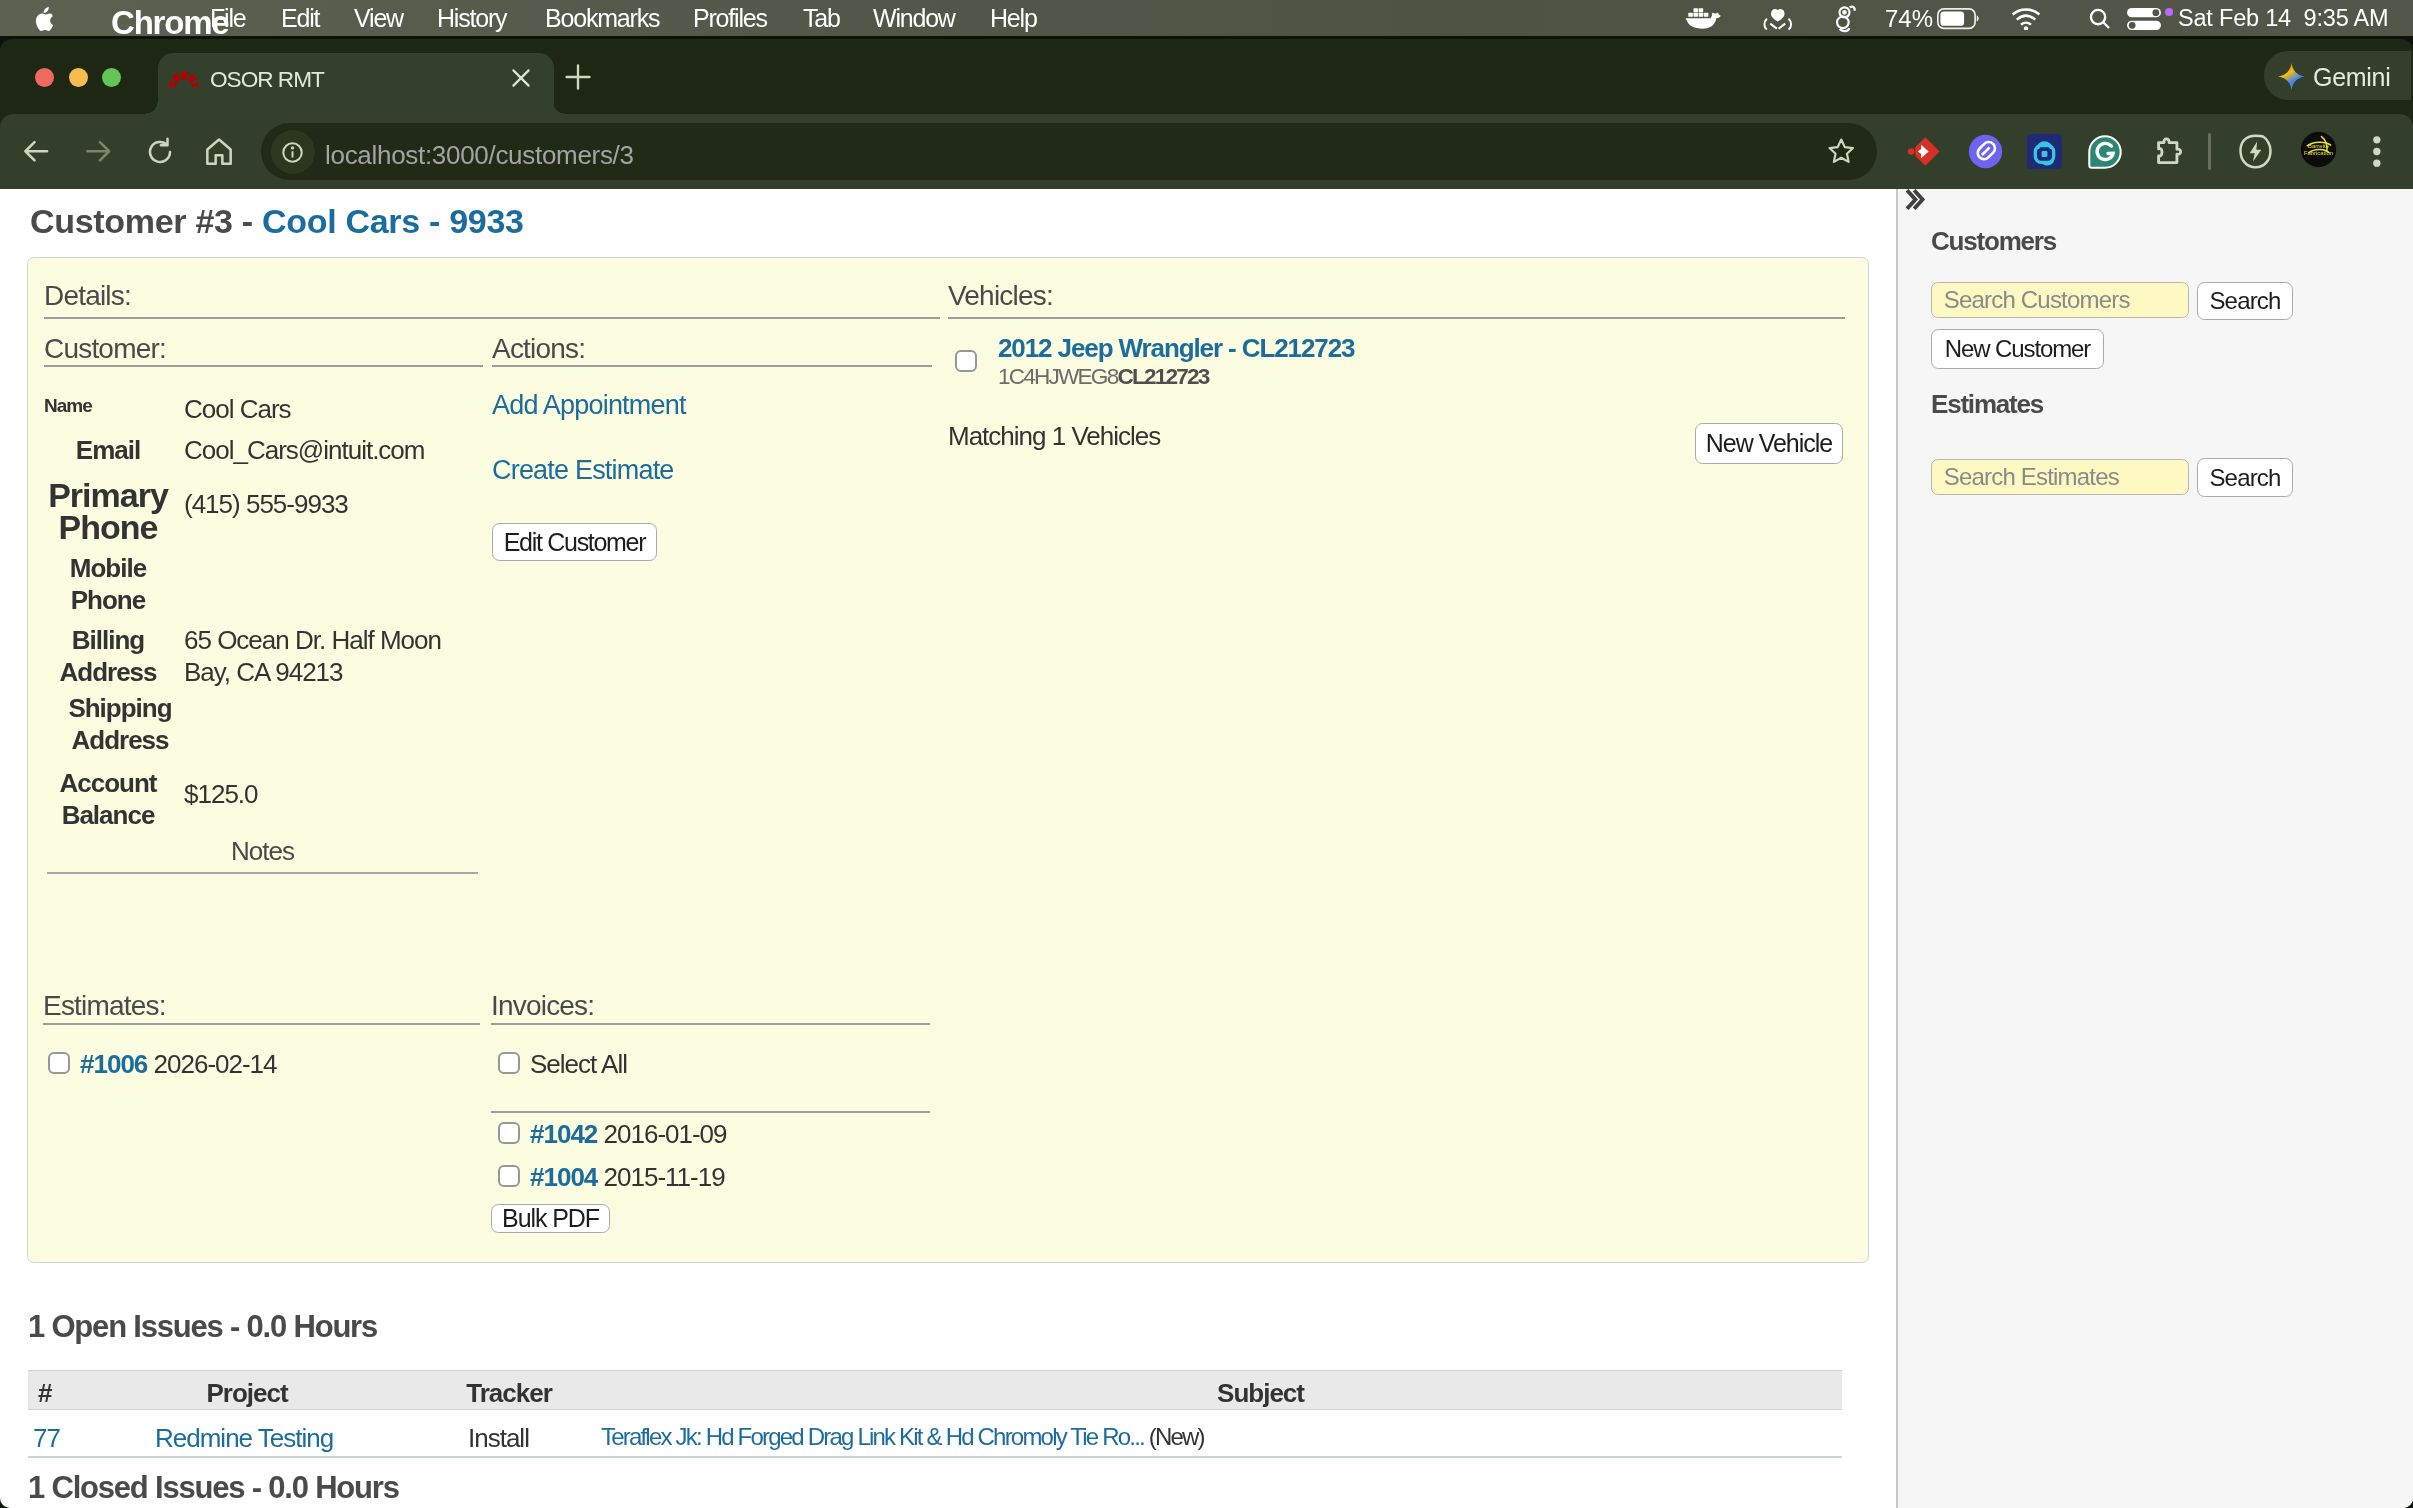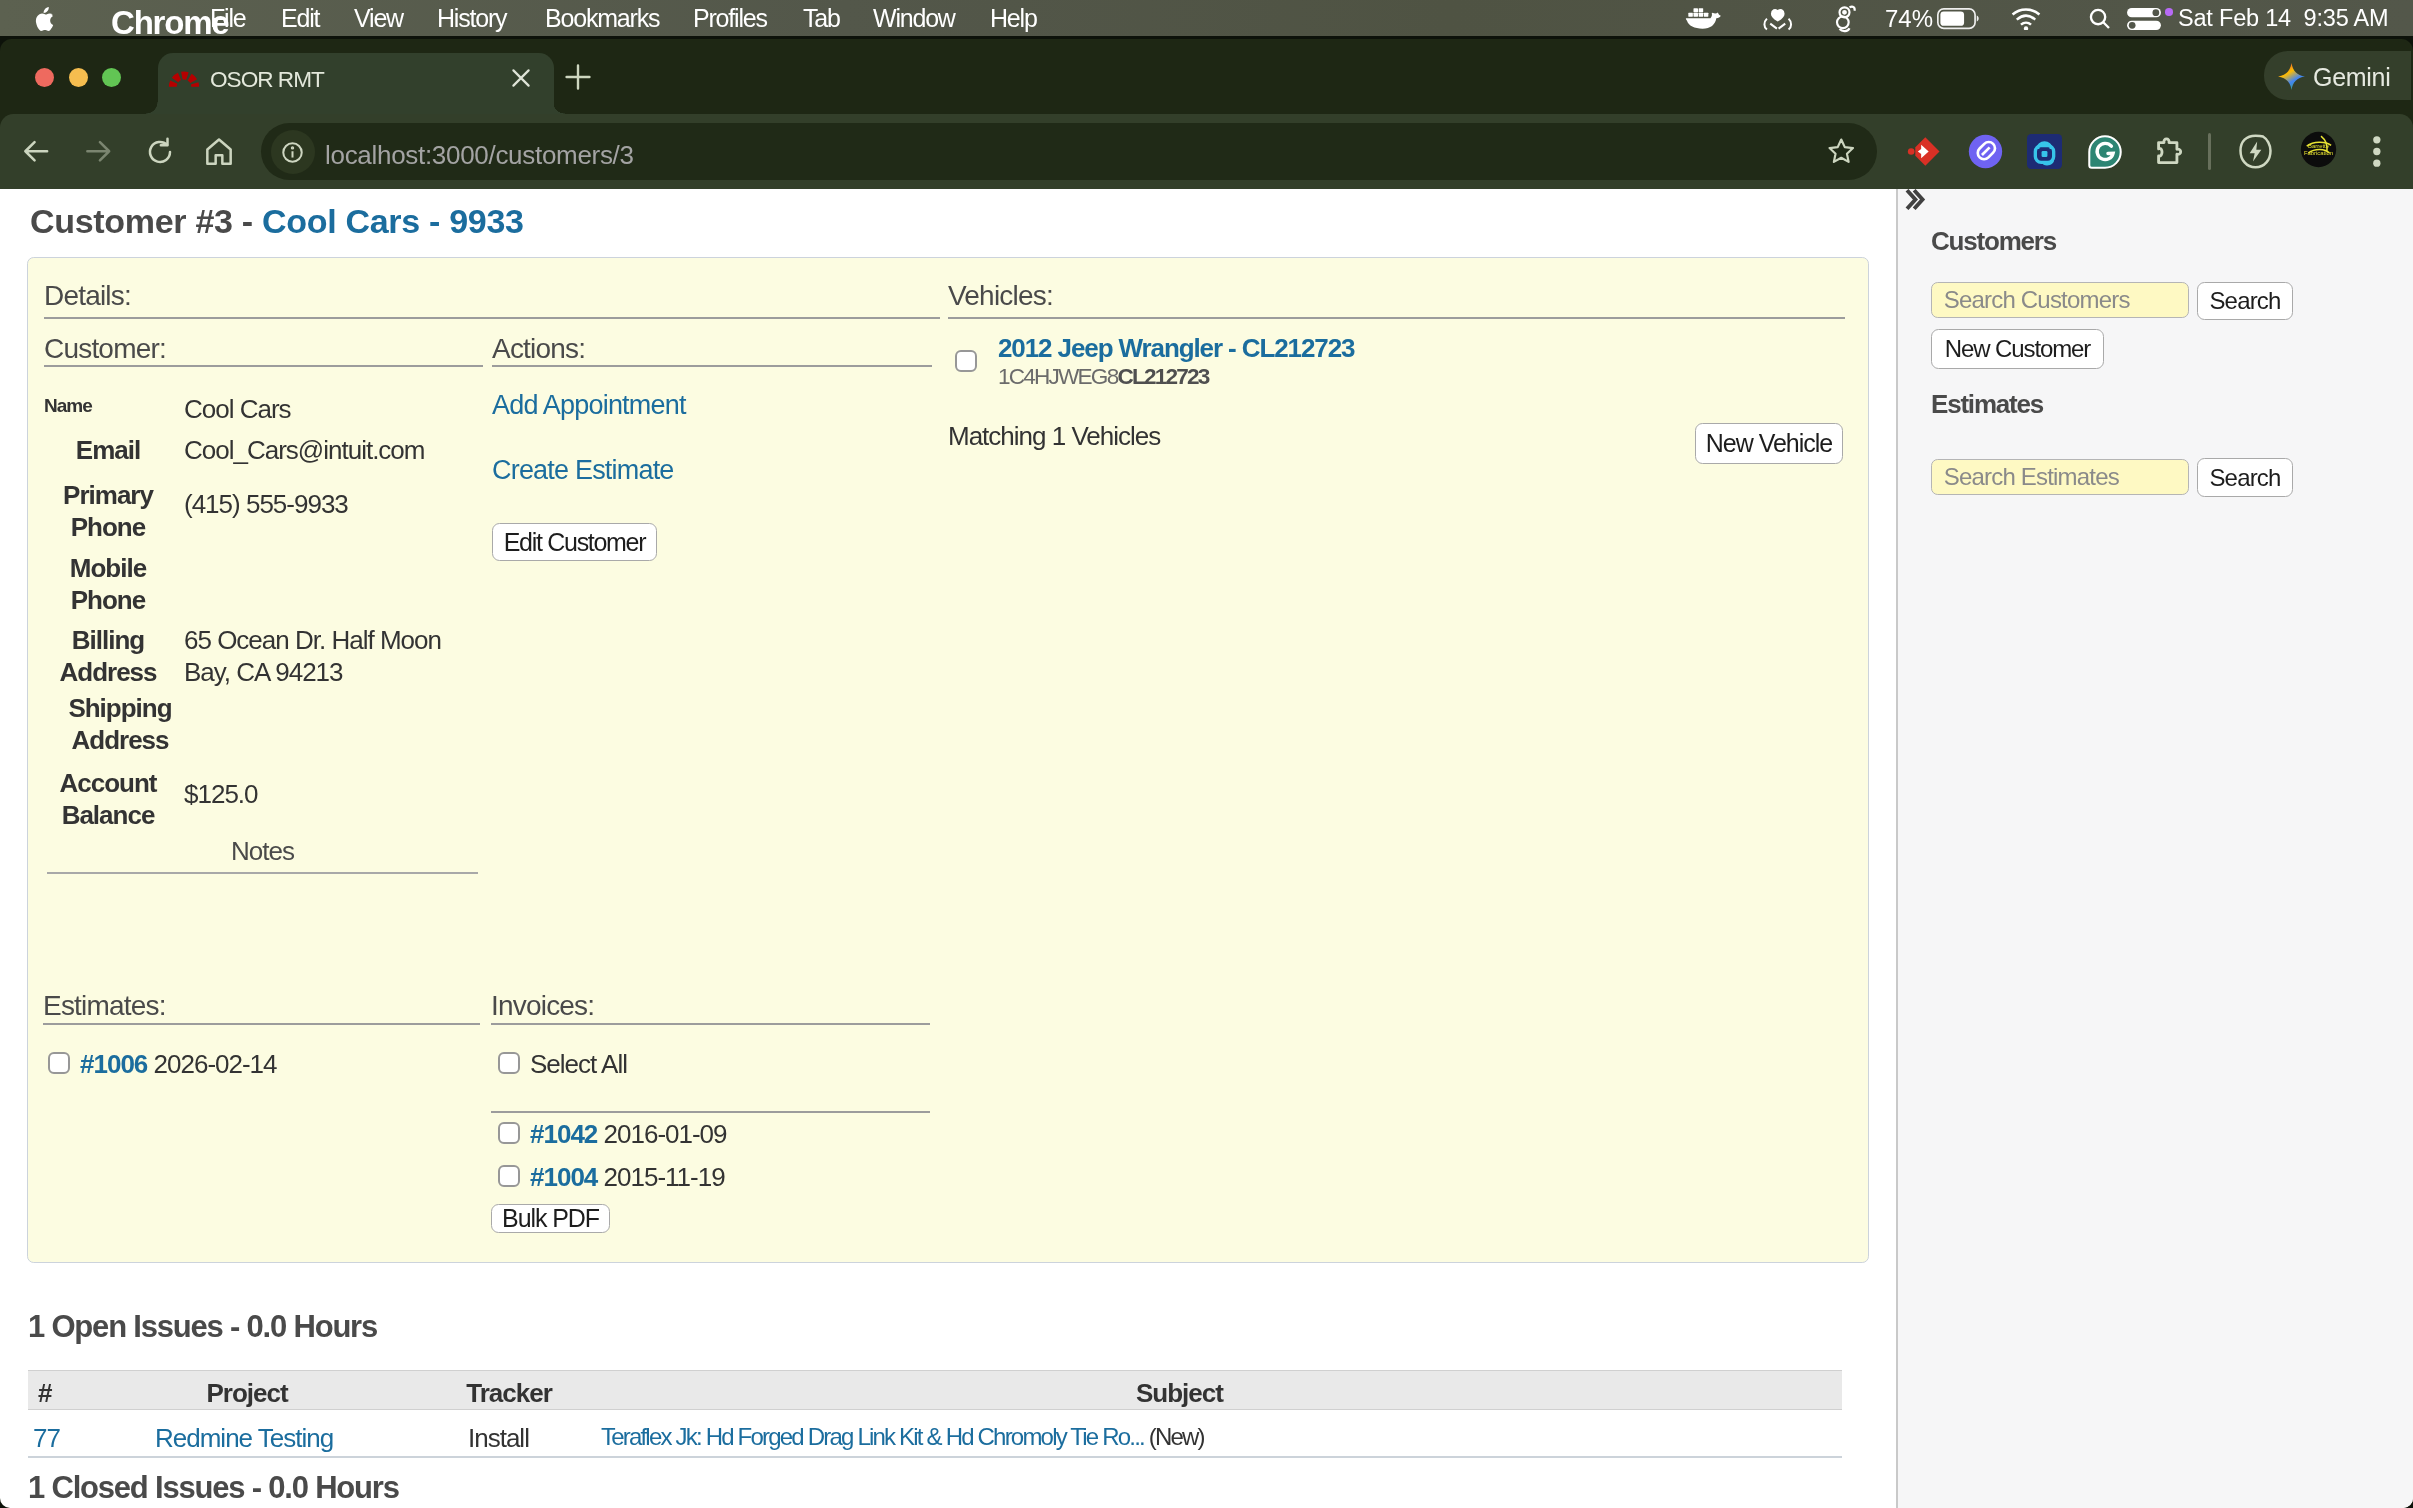--- a/index.html
+++ b/index.html
@@ -232,21 +232,21 @@
 <div class="hr" style="left:948px;top:317px;width:897px;"></div>
 <div class="t gray" style="left:44px;top:335px;font-size:28px;letter-spacing:-0.8px;">Customer:</div>
 <div class="hr" style="left:44px;top:365px;width:439px;"></div>
 <div class="t gray" style="left:492px;top:335px;font-size:28px;letter-spacing:-0.8px;">Actions:</div>
 <div class="hr" style="left:492px;top:365px;width:440px;"></div>
 
 <div class="t b dark" style="left:44px;top:396px;width:128px;text-align:left;font-size:19px;letter-spacing:-1px;">Name</div>
 <div class="t dark" style="left:184px;top:396px;font-size:26px;letter-spacing:-1px;">Cool Cars</div>
 <div class="t b dark" style="left:44px;top:437px;width:128px;text-align:center;font-size:26px;letter-spacing:-1px;">Email</div>
 <div class="t dark" style="left:184px;top:437px;font-size:26px;letter-spacing:-1px;">Cool_Cars@intuit.com</div>
-<div class="t b dark" style="left:44px;top:479px;width:128px;text-align:center;font-size:26px;letter-spacing:-1px;line-height:32px;">Primary<br>Phone</div>
+<div class="t b dark" style="left:44px;top:479px;width:128px;text-align:center;font-size:34px;letter-spacing:-1px;line-height:32px;">Primary<br>Phone</div>
 <div class="t dark" style="left:184px;top:491px;font-size:26px;letter-spacing:-1px;">(415) 555-9933</div>
 <div class="t b dark" style="left:44px;top:552px;width:128px;text-align:center;font-size:26px;letter-spacing:-1px;line-height:32px;">Mobile<br>Phone</div>
 <div class="t b dark" style="left:44px;top:624px;width:128px;text-align:center;font-size:26px;letter-spacing:-1px;line-height:32px;">Billing<br>Address</div>
 <div class="t dark" style="left:184px;top:624px;font-size:26px;letter-spacing:-1px;line-height:32px;">65 Ocean Dr. Half Moon<br>Bay, CA 94213</div>
 <div class="t b dark" style="left:56px;top:692px;width:128px;text-align:center;font-size:26px;letter-spacing:-1px;line-height:32px;">Shipping<br>Address</div>
 <div class="t b dark" style="left:44px;top:767px;width:128px;text-align:center;font-size:26px;letter-spacing:-1px;line-height:32px;">Account<br>Balance</div>
 <div class="t dark" style="left:184px;top:781px;font-size:26px;letter-spacing:-1px;">$125.0</div>
 <div class="t gray" style="left:47px;top:838px;width:431px;text-align:center;font-size:26px;letter-spacing:-1px;">Notes</div>
 <div class="hr" style="left:47px;top:872px;width:431px;background:#a8a8a8;"></div>
 
@@ -273,21 +273,21 @@
 <div class="t" style="left:530px;top:1121px;font-size:26px;letter-spacing:-1px;"><span class="b blue">#1042</span><span class="dark"> 2016-01-09</span></div>
 <div class="cb" style="left:498px;top:1165px;"></div>
 <div class="t" style="left:530px;top:1164px;font-size:26px;letter-spacing:-1px;"><span class="b blue">#1004</span><span class="dark"> 2015-11-19</span></div>
 <div class="btn" style="left:491px;top:1204px;width:119px;height:29px;font-size:25px;letter-spacing:-1.1px;">Bulk PDF</div>
 
 <div class="t b" style="left:28px;top:1311px;font-size:31px;letter-spacing:-1.2px;color:#4a4a4a;">1 Open Issues - 0.0 Hours</div>
 <div class="abs" style="left:28px;top:1370px;width:1814px;height:40px;background:#e9e9e9;border-top:1.7px solid #d0d0d0;border-bottom:1.7px solid #d0d0d0;"></div>
 <div class="t b dark" style="left:38px;top:1380px;font-size:26px;letter-spacing:-1px;">#</div>
 <div class="t b dark" style="left:163px;top:1380px;width:168px;text-align:center;font-size:26px;letter-spacing:-1px;">Project</div>
 <div class="t b dark" style="left:425px;top:1380px;width:168px;text-align:center;font-size:26px;letter-spacing:-1px;">Tracker</div>
-<div class="t b dark" style="left:1136px;top:1380px;width:168px;text-align:left;font-size:26px;letter-spacing:-1px;">Subject</div>
+<div class="t b dark" style="left:1136px;top:1380px;width:168px;text-align:right;font-size:26px;letter-spacing:-1px;">Subject</div>
 <div class="t blue" style="left:33px;top:1425px;font-size:26px;letter-spacing:-1px;">77</div>
 <div class="t blue" style="left:155px;top:1425px;width:172px;text-align:right;font-size:26px;letter-spacing:-1px;">Redmine Testing</div>
 <div class="t dark" style="left:468px;top:1425px;font-size:26px;letter-spacing:-1px;">Install</div>
 <div class="t" style="left:601px;top:1425px;font-size:24px;letter-spacing:-1.8px;"><span class="blue">Teraflex Jk: Hd Forged Drag Link Kit &amp; Hd Chromoly Tie Ro...</span><span class="dark"> (New)</span></div>
 <div class="abs" style="left:28px;top:1456px;width:1814px;height:1.7px;background:#ccd3da;"></div>
 <div class="t b" style="left:28px;top:1472px;font-size:31px;letter-spacing:-1.2px;color:#4a4a4a;">1 Closed Issues - 0.0 Hours</div>
 
 <svg class="abs" style="left:1904px;top:189px;" width="22" height="21" viewBox="0 0 26 25">
     <g fill="none" stroke="#414141" stroke-width="4.6">
       <path d="M3.5 1.5 L13.5 12.5 L3.5 23.5"></path>

